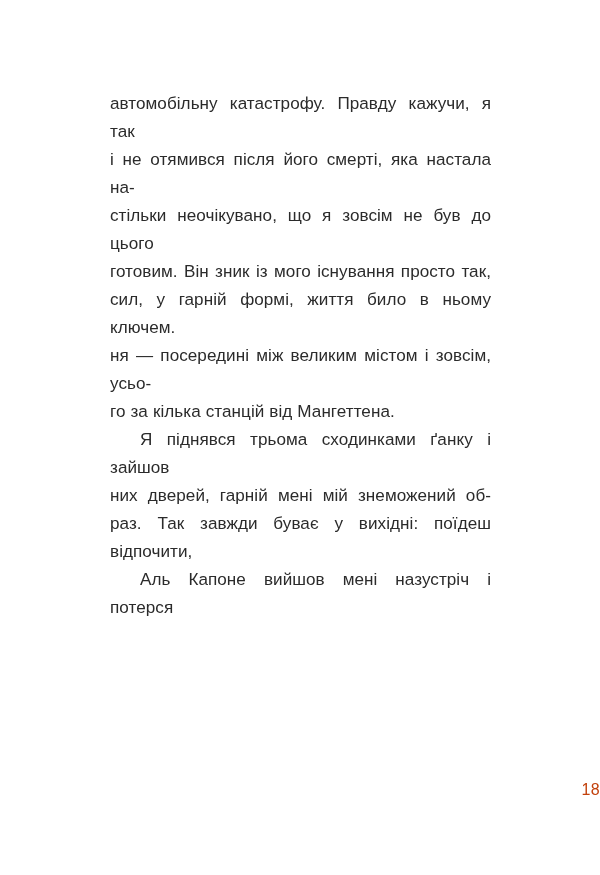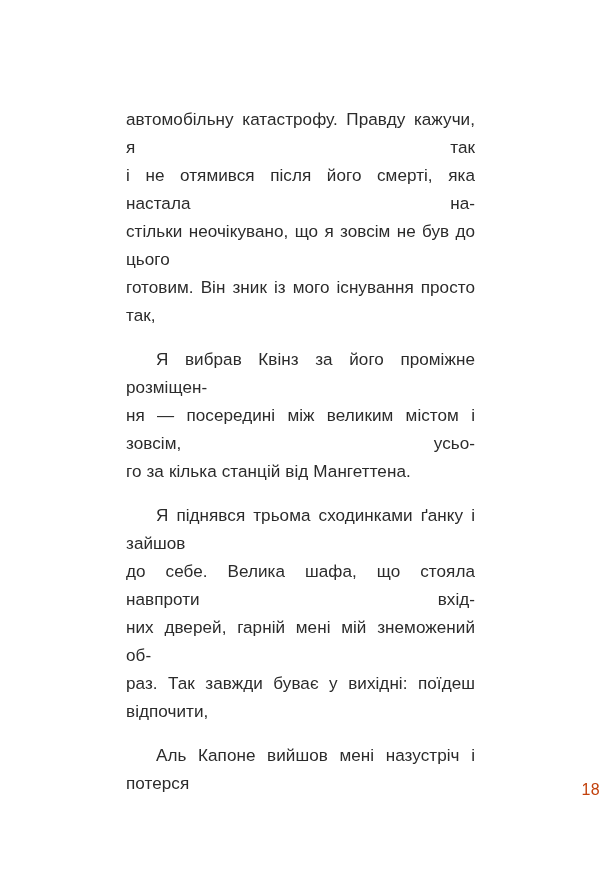--- a/index.html
+++ b/index.html
@@ -26,21 +26,21 @@
   }
 
   .text-block {
     position: absolute;
     left: 110px;
     top: 90px;
     width: 381px;
   }
 
   .para {
-    margin: 16px;
+    margin: 0;
     text-align: justify;
     text-justify: inter-word;
     font-size: 17.1px;
     line-height: 28px;
     letter-spacing: 0.05px;
     word-spacing: 0.2px;
     hyphens: manual;
   }
 
   
@@ -74,32 +74,31 @@
 
 <div class="page">
 
   <div class="text-block">
 
     <p class="para">
       <span class="ln">автомобільну катастрофу. Правду кажучи, я так</span>
       <span class="ln">і не отямився після його смерті, яка настала на-</span>
       <span class="ln">стільки неочікувано, що я зовсім не був до цього</span>
       <span class="ln">готовим. Він зник із мого існування просто так,</span>
+      <span class="ln last">сил, у гарній формі, життя било в ньому ключем.</span>
     </p>
 
     <p class="para">
-      <span class="ln indent">Я вибрав Квінз за його проміжне розміщен-</span>
       <span class="ln">ня — посередині між великим містом і зовсім, усьо-</span>
       <span class="ln last">го за кілька станцій від Мангеттена.</span>
     </p>
 
 
     <p class="para">
       <span class="ln indent">Я піднявся трьома сходинками ґанку і зайшов</span>
-      <span class="ln">до себе. Велика шафа, що стояла навпроти вхід-</span>
       <span class="ln">них дверей, гарній мені мій знеможений об-</span>
       <span class="ln">раз. Так завжди буває у вихідні: поїдеш відпочити,</span>
     </p>
 
     <p class="para">
       <span class="ln indent">Аль Капоне вийшов мені назустріч і потерся</span>
 
     </p>
 
   </div>

